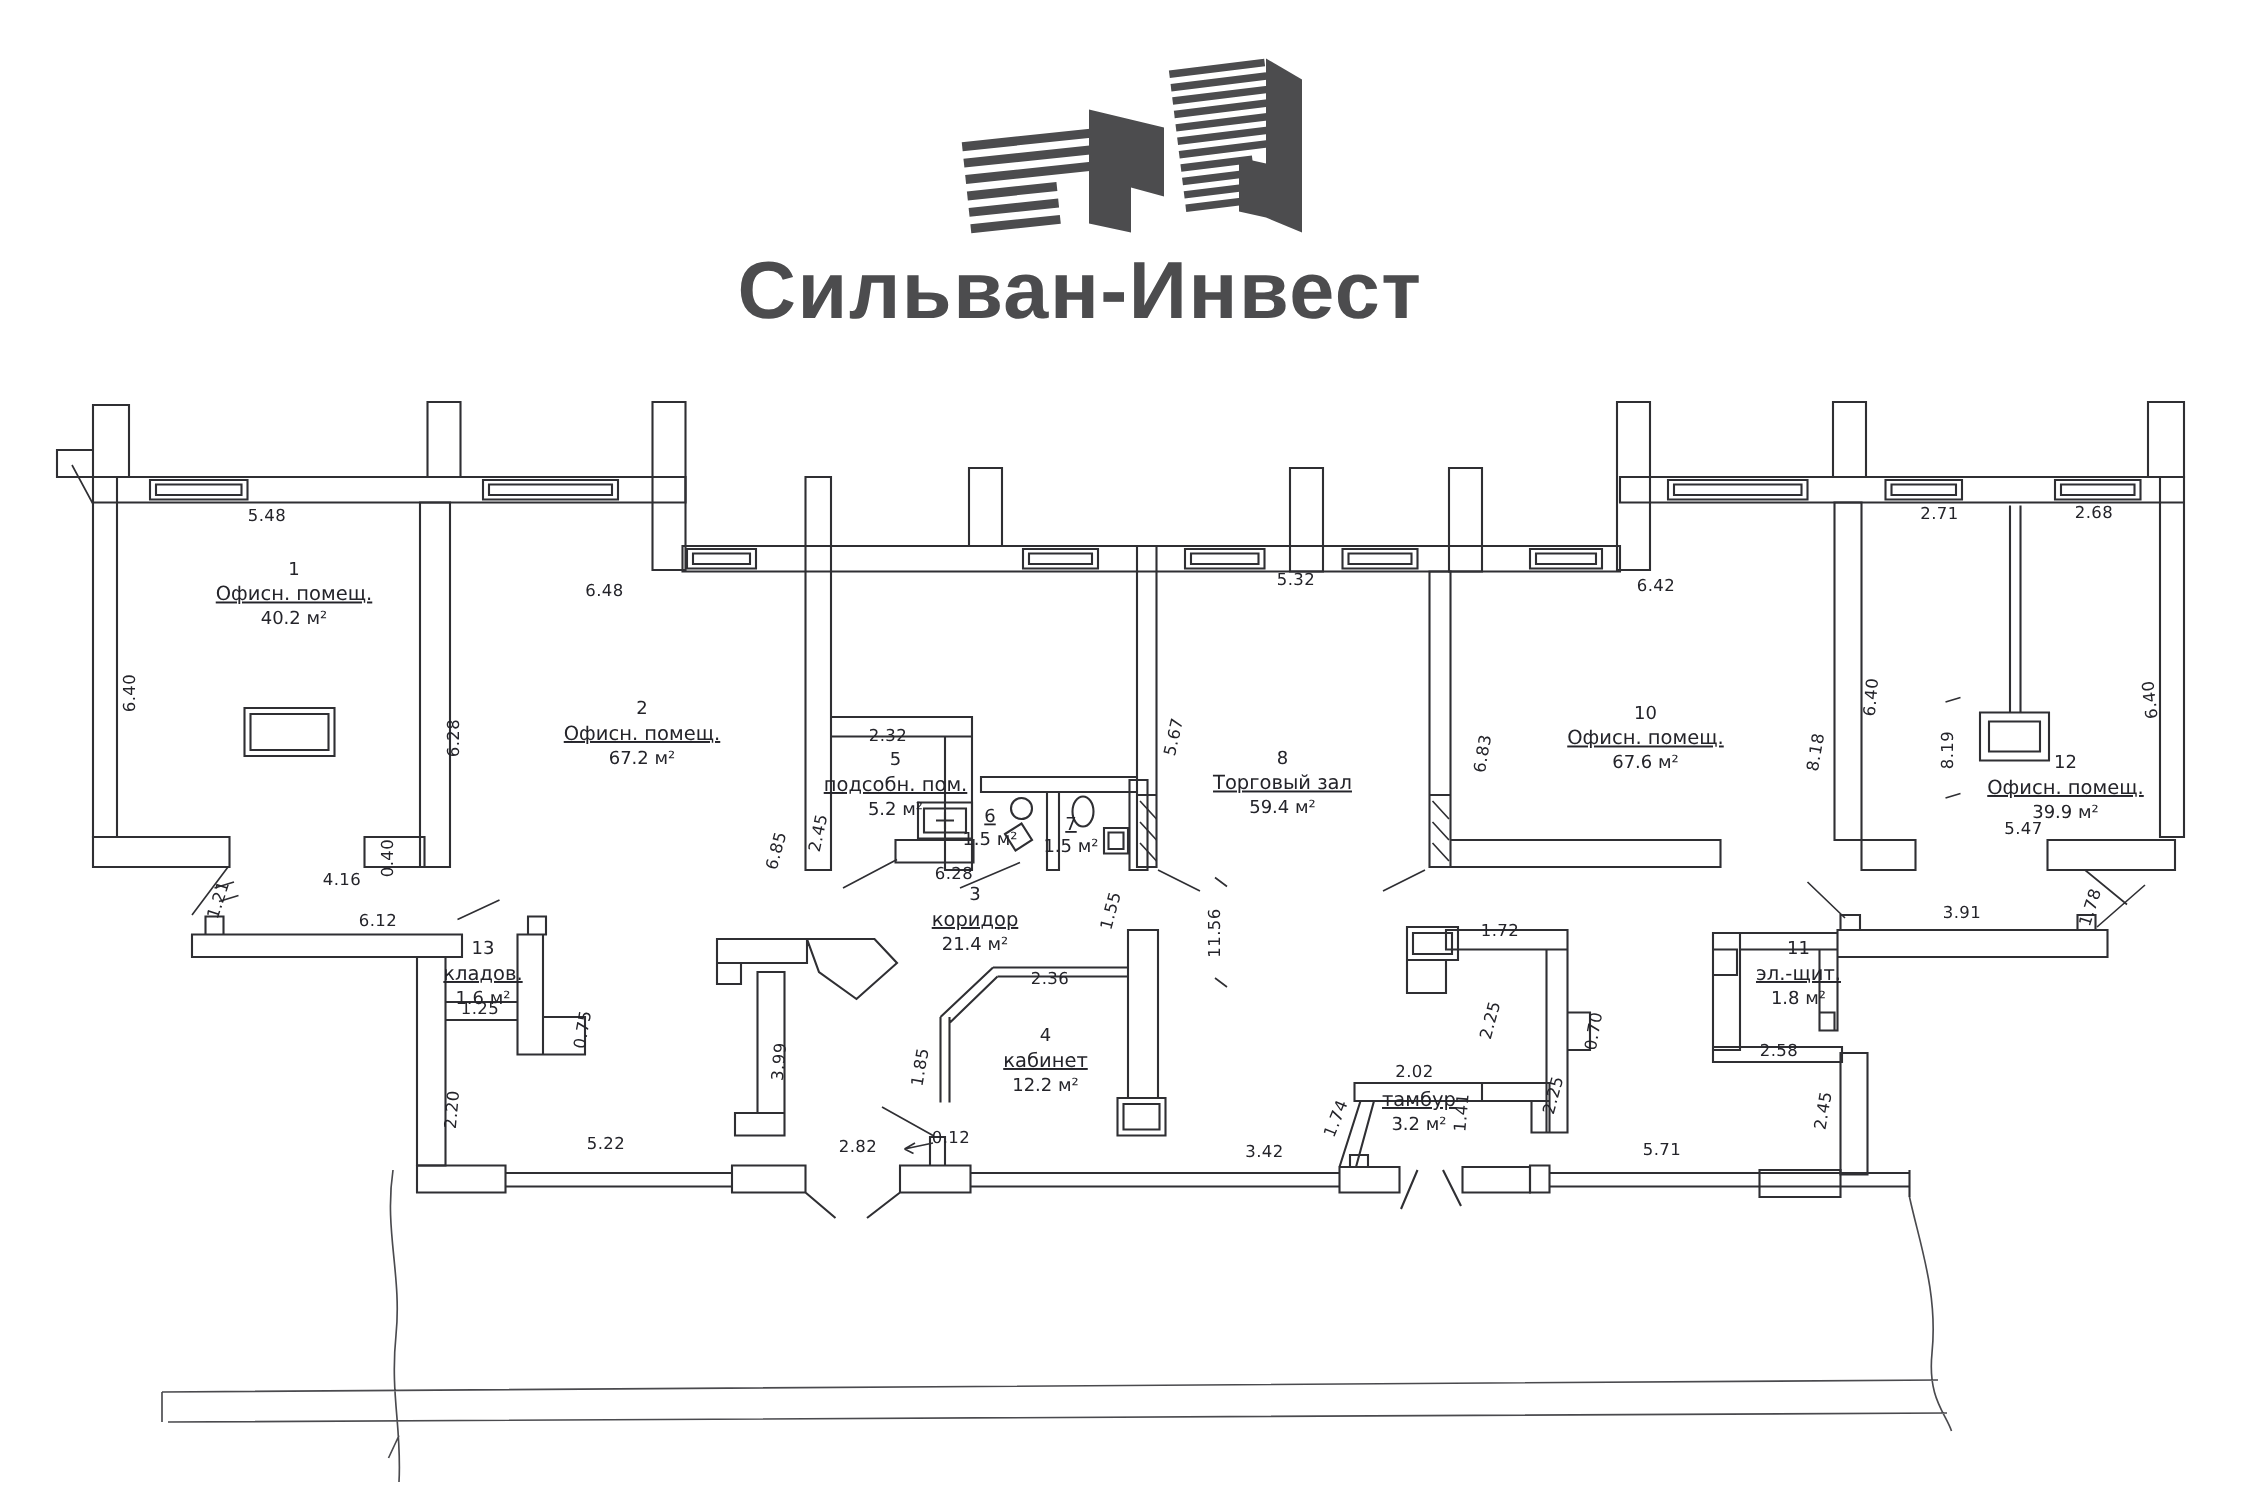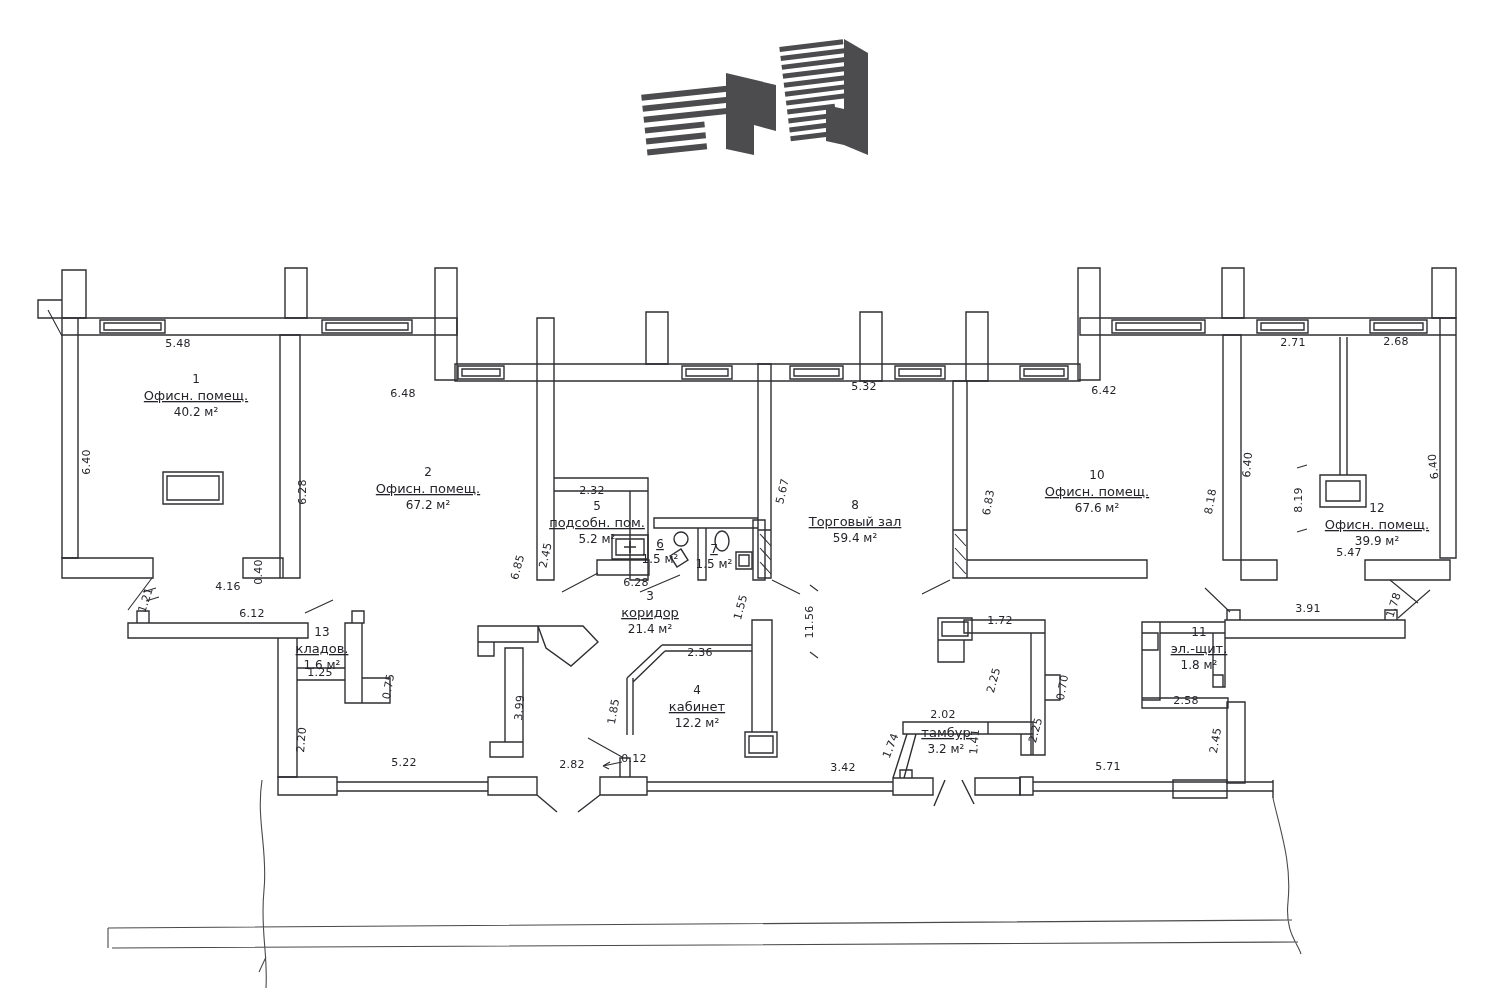--- a/index.html
+++ b/index.html
@@ -53,20 +53,21 @@
         <rect x="150" y="77" width="48" height="5"></rect>
         <rect x="150" y="86" width="48" height="5"></rect>
         <rect x="150" y="95" width="48" height="5"></rect>
         <rect x="150" y="104" width="48" height="5"></rect>
       </g>
 
       <polygon points="214,6 238,20 238,122 214,112"></polygon>
       <polygon points="196,72 214,76 214,112 196,108"></polygon>
     </g>
   </svg>
+  <div class="logo-title">Сильван-Инвест</div>
 
   <svg width="1500" height="1000" viewBox="0 0 1500 1000">
 
     <path class="w" d="
       M62 270h24v48h-24z M285 268h22v50h-22z M435 268h22v112h-22z
       M646 312h22v52h-22z M860 312h22v69h-22z M966 312h22v69h-22z
       M1078 268h22v112h-22z M1222 268h22v50h-22z M1432 268h24v50h-24z
       M38 300h24v18h-24z"></path>
 
     <path class="w" d="

